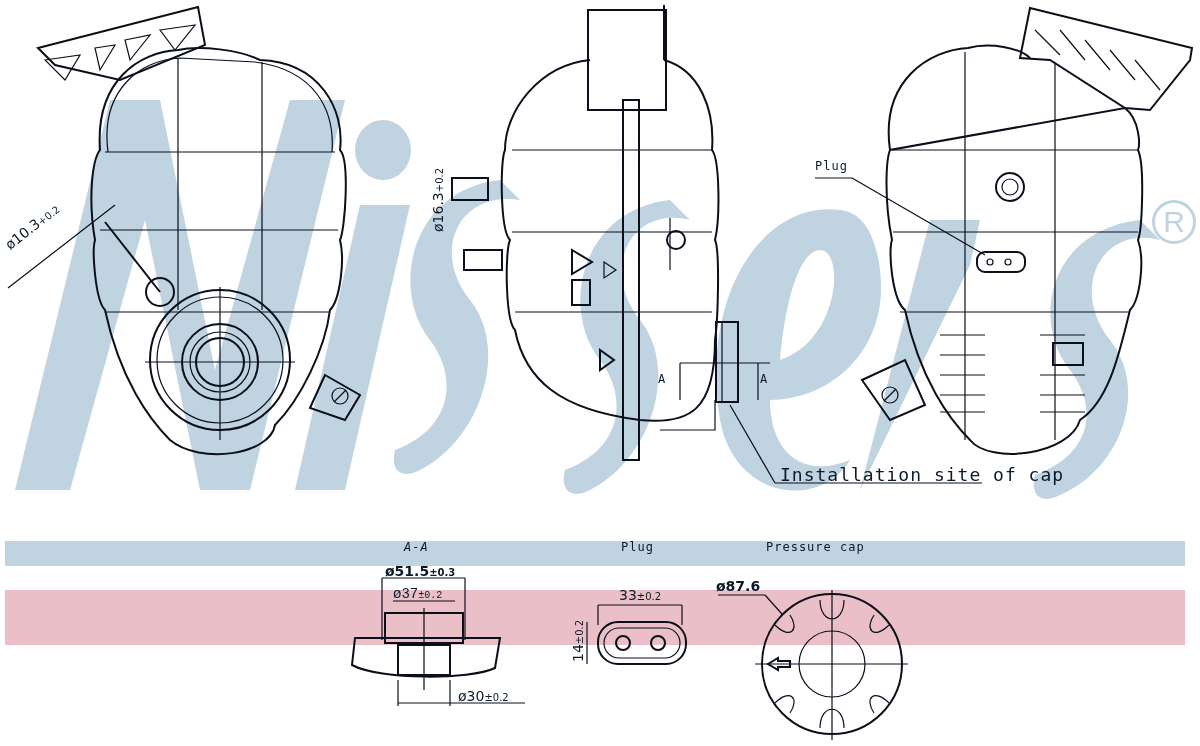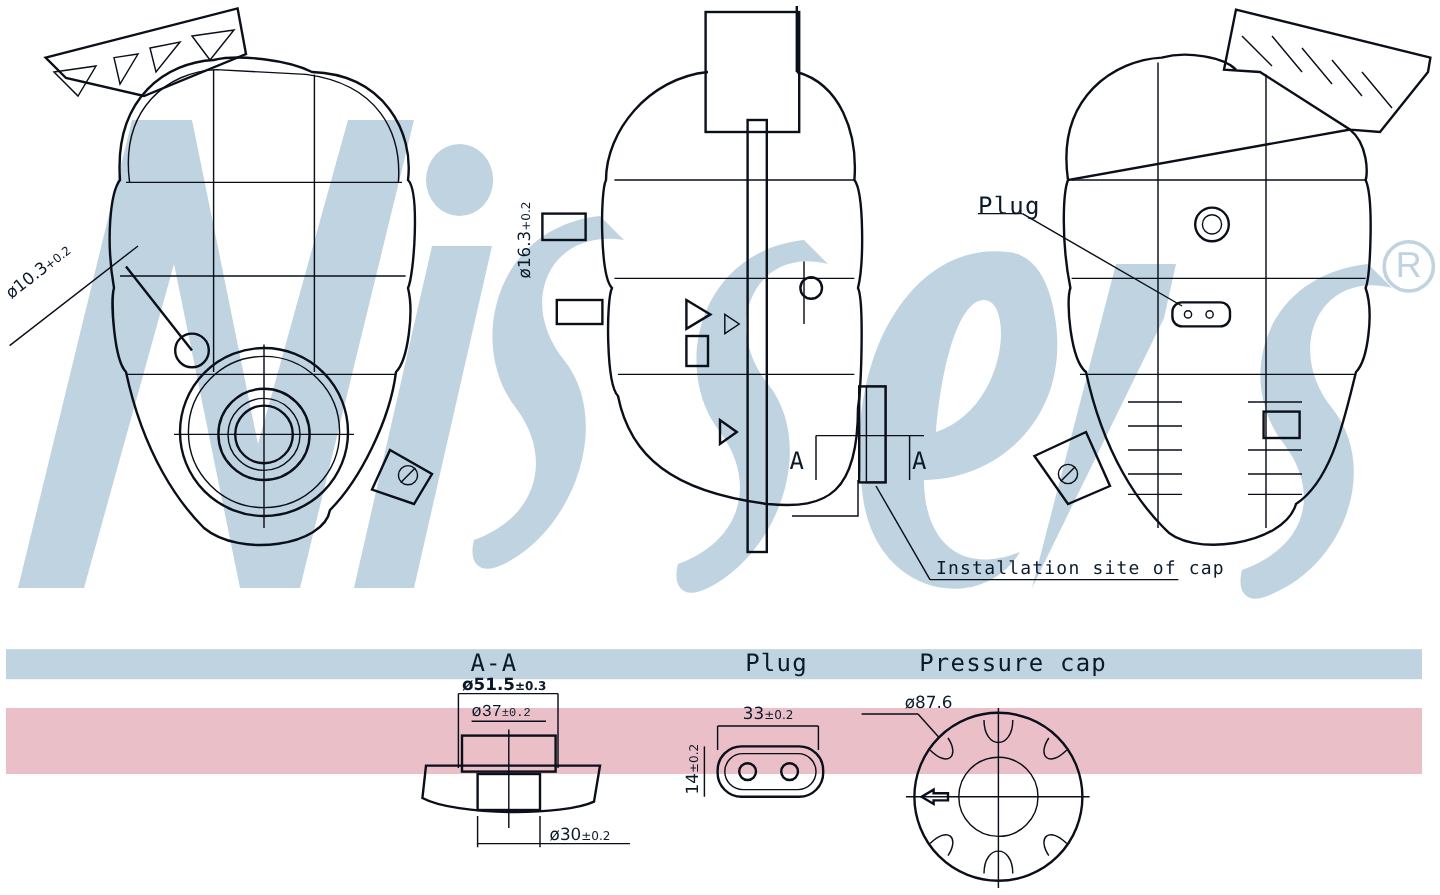--- a/index.html
+++ b/index.html
@@ -4,21 +4,21 @@
 <style>
   html, body { margin:0; padding:0; background:#ffffff; }
   body { width:1200px; height:746px; position:relative; overflow:hidden;
          font-family:"DejaVu Sans", sans-serif; color:#0a1a2a; }
   .band-blue { position:absolute; left:5px; top:541px; width:1180px; height:25px; background:#bfd3e0; }
   .band-pink { position:absolute; left:5px; top:590px; width:1180px; height:55px; background:#eabfc8; }
   svg.layer { position:absolute; left:0; top:0; }
   .wm { fill:#bfd3e0; }
   .ln { fill:none; stroke:#0a0f1a; stroke-width:2; }
   .ln1 { fill:none; stroke:#0a0f1a; stroke-width:1.2; }
-  .lbl { position:absolute; font-family:"DejaVu Sans Mono", monospace; font-size:20px; color:#0a1a2a; white-space:nowrap; letter-spacing:1px; }
+  .lbl { position:absolute; font-family:"DejaVu Sans Mono", monospace; font-size:12px; color:#0a1a2a; white-space:nowrap; letter-spacing:1px; }
   .dim { position:absolute; font-family:"DejaVu Sans", sans-serif; font-size:14px; color:#0a1a2a; white-space:nowrap; }
   .dim small { font-size:10px; }
   .reg { position:absolute; left:1152px; top:200px; width:38px; height:38px; border:3px solid #bfd3e0; border-radius:50%;
          color:#bfd3e0; font-size:30px; line-height:38px; text-align:center; font-family:"Liberation Sans", sans-serif; }
 </style>
 </head>
 <body>
 
 <div class="band-blue"></div>
 <div class="band-pink"></div>
@@ -147,37 +147,37 @@
 <div class="dim" style="left:2px;top:240px;transform:rotate(-38deg);transform-origin:left top;">
   <span>ø10.3</span><small>+0.2</small>
 </div>
 
 <div class="dim" style="left:430px;top:232px;transform:rotate(-90deg);transform-origin:left top;">
   <span>ø16.3</span><small>+0.2</small>
 </div>
 
 <div class="lbl" style="left:658px;top:372px;">A</div>
 <div class="lbl" style="left:760px;top:372px;">A</div>
-<div class="lbl" style="left:780px;top:464px;font-size:15px;">Installation site of cap</div>
+<div class="lbl" style="left:780px;top:464px;font-size:18px;">Installation site of cap</div>
 <div class="lbl" style="left:815px;top:159px;">Plug</div>
 
-<div class="lbl" style="left:392px;top:540px;">A-A</div>
+<div class="lbl" style="left:404px;top:540px;font-style:italic;">A-A</div>
 <div class="lbl" style="left:621px;top:540px;">Plug</div>
 <div class="lbl" style="left:766px;top:540px;">Pressure cap</div>
 
 <div class="dim" style="left:385px;top:563px;font-weight:bold;">
   <span>ø51.5</span><small>±0.3</small>
 </div>
 <div class="dim" style="left:393px;top:586px;font-family:Liberation Mono, monospace;">
   <span>ø37</span><small>±0.2</small>
 </div>
 <div class="dim" style="left:458px;top:688px;text-align:right;">
   <span>ø30</span><small>±0.2</small>
 </div>
 
 <div class="dim" style="left:619px;top:587px;">
   <span>33</span><small>±0.2</small>
 </div>
 <div class="dim" style="left:570px;top:662px;transform:rotate(-90deg);transform-origin:left top;">
   <span>14</span><small>±0.2</small>
 </div>
 
-<div class="dim" style="left:754px;top:578px;">ø87.6</div>
+<div class="dim" style="left:716px;top:578px;font-weight:bold;">ø87.6</div>
 
 </body></html>

